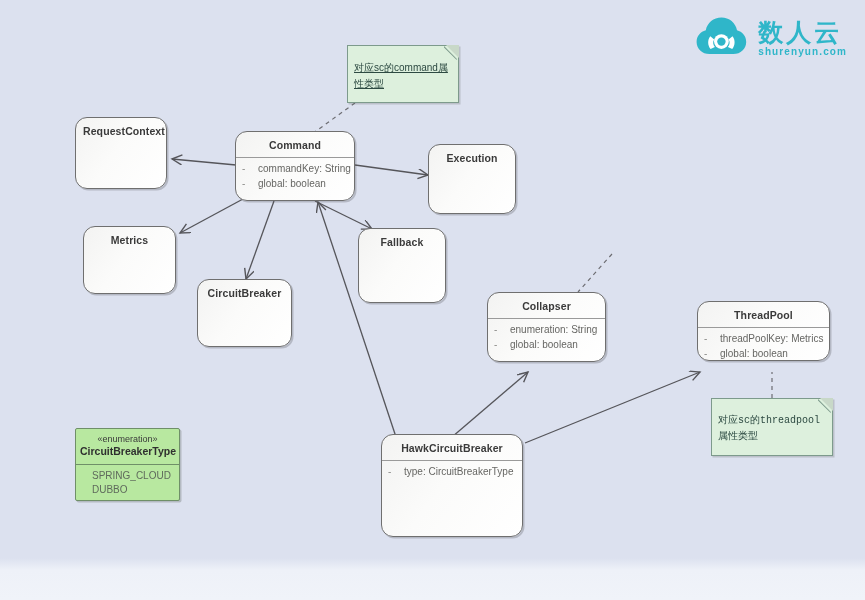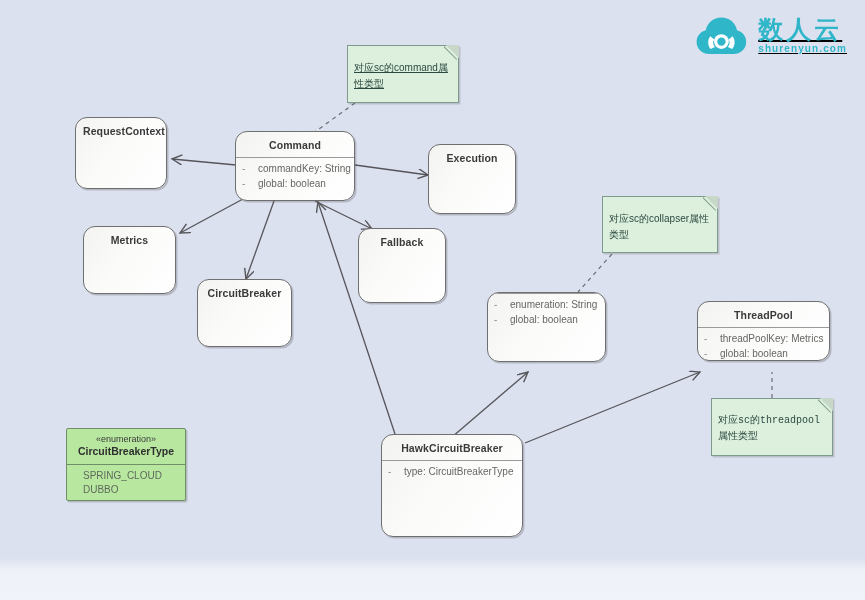--- a/index.html
+++ b/index.html
@@ -152,23 +152,22 @@
     transform: rotate(45deg);
     transform-origin: 0 0;
   }
 
   
   #logo {
     position: absolute;
     right: 18px;
     top: 16px;
     display: flex;
-    align-items: flex-start;
+    align-items: flex-end;
     gap: 10px;
-    text-decoration: underline;
   }
   .logo-text {
     display: flex;
     flex-direction: column;
     align-items: flex-start;
   }
   .logo-cn {
     font-size: 25px;
     font-weight: bold;
     color: #2fb6c9;
@@ -251,20 +250,21 @@
 
   <div class="uml-class" style="left:197px; top:279px; width:95px; height:68px;">
     <div class="cls-title">CircuitBreaker</div>
   </div>
 
   <div class="uml-class" style="left:358px; top:228px; width:88px; height:75px;">
     <div class="cls-title">Fallback</div>
   </div>
 
   <div class="uml-class" style="left:487px; top:292px; width:119px; height:70px;">
+    <div class="cls-title">Collapser</div>
     <div class="cls-sep"></div>
     <div class="cls-attrs">
       <div class="attr">
         <span class="vis">-</span>
         <span>enumeration: String</span>
       </div>
       <div class="attr">
         <span class="vis">-</span>
         <span>global: boolean</span>
       </div>
@@ -290,41 +290,37 @@
     <div class="cls-title">HawkCircuitBreaker</div>
     <div class="cls-sep"></div>
     <div class="cls-attrs">
       <div class="attr">
         <span class="vis">-</span>
         <span>type: CircuitBreakerType</span>
       </div>
     </div>
   </div>
 
-  <div class="uml-enum" style="left:66px; top:428px; width:120px; height:73px;">
+  <div class="uml-enum" style="left:75px; top:428px; width:105px; height:73px;">
     <div class="enum-head">
       <div class="enum-stereo">«enumeration»</div>
       <div class="enum-name">CircuitBreakerType</div>
     </div>
     <div class="enum-sep"></div>
     <div class="enum-body">
       <div class="enum-val">SPRING_CLOUD</div>
       <div class="enum-val">DUBBO</div>
     </div>
   </div>
 
   <div class="uml-note" style="left:347px; top:45px; width:112px; height:58px;text-decoration:underline;">
     <span class="fold-edge"></span>
     <span>对应sc的command属性类型</span>
   </div>
 
-  <div class="uml-note" style="left:602px; top:196px; width:116px; height:57px;">
-    <span class="fold-edge"></span>
-    <span>对应sc的collapser属性类型</span>
-  </div>
 
   <div class="uml-note" style="left:711px; top:398px; width:122px; height:58px;font-family:Liberation Mono, monospace;">
     <span class="fold-edge"></span>
     <span>对应sc的threadpool属性类型</span>
   </div>
 
   <div id="logo">
     <svg width="52" height="42" viewBox="0 0 52 42" xmlns="http://www.w3.org/2000/svg">
       <path d="M13.5,38 C6.1,38 0.6,32.6 0.6,25.9 C0.6,20.3 4.5,15.6 9.8,14.3
                C11.1,7.0 17.6,1.6 25.4,1.6 C33.2,1.6 39.7,7.0 41.0,14.3

